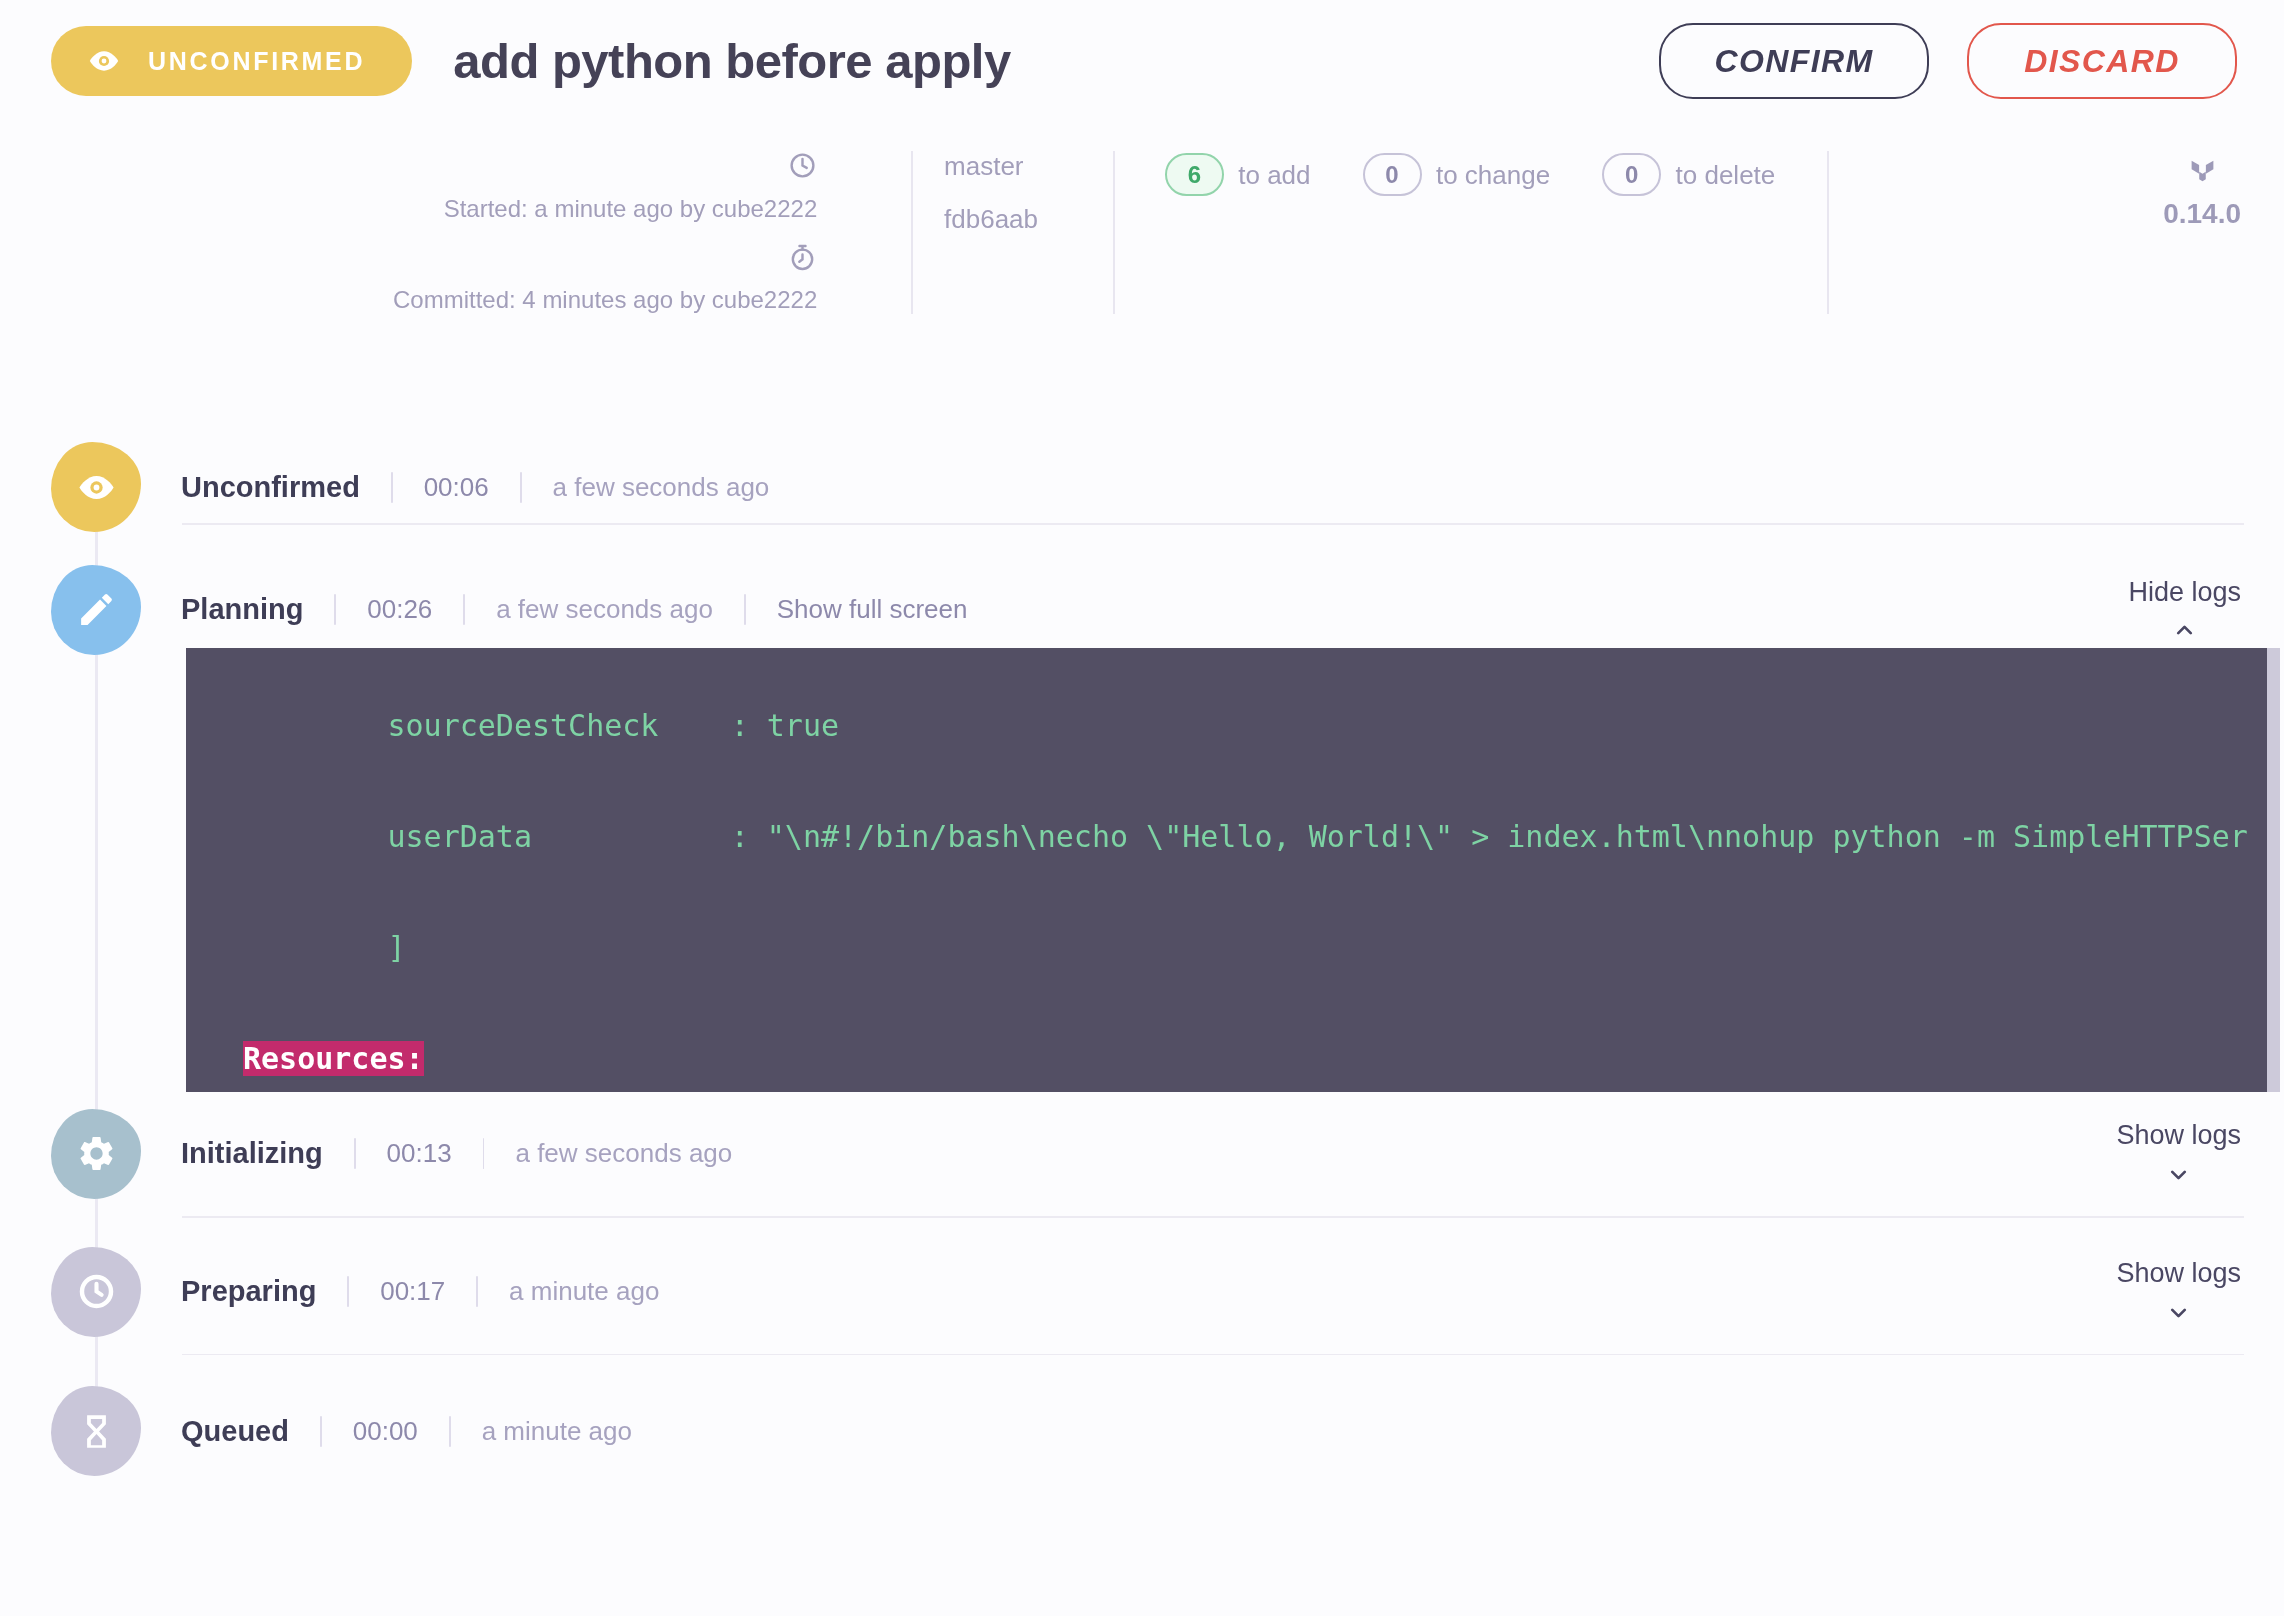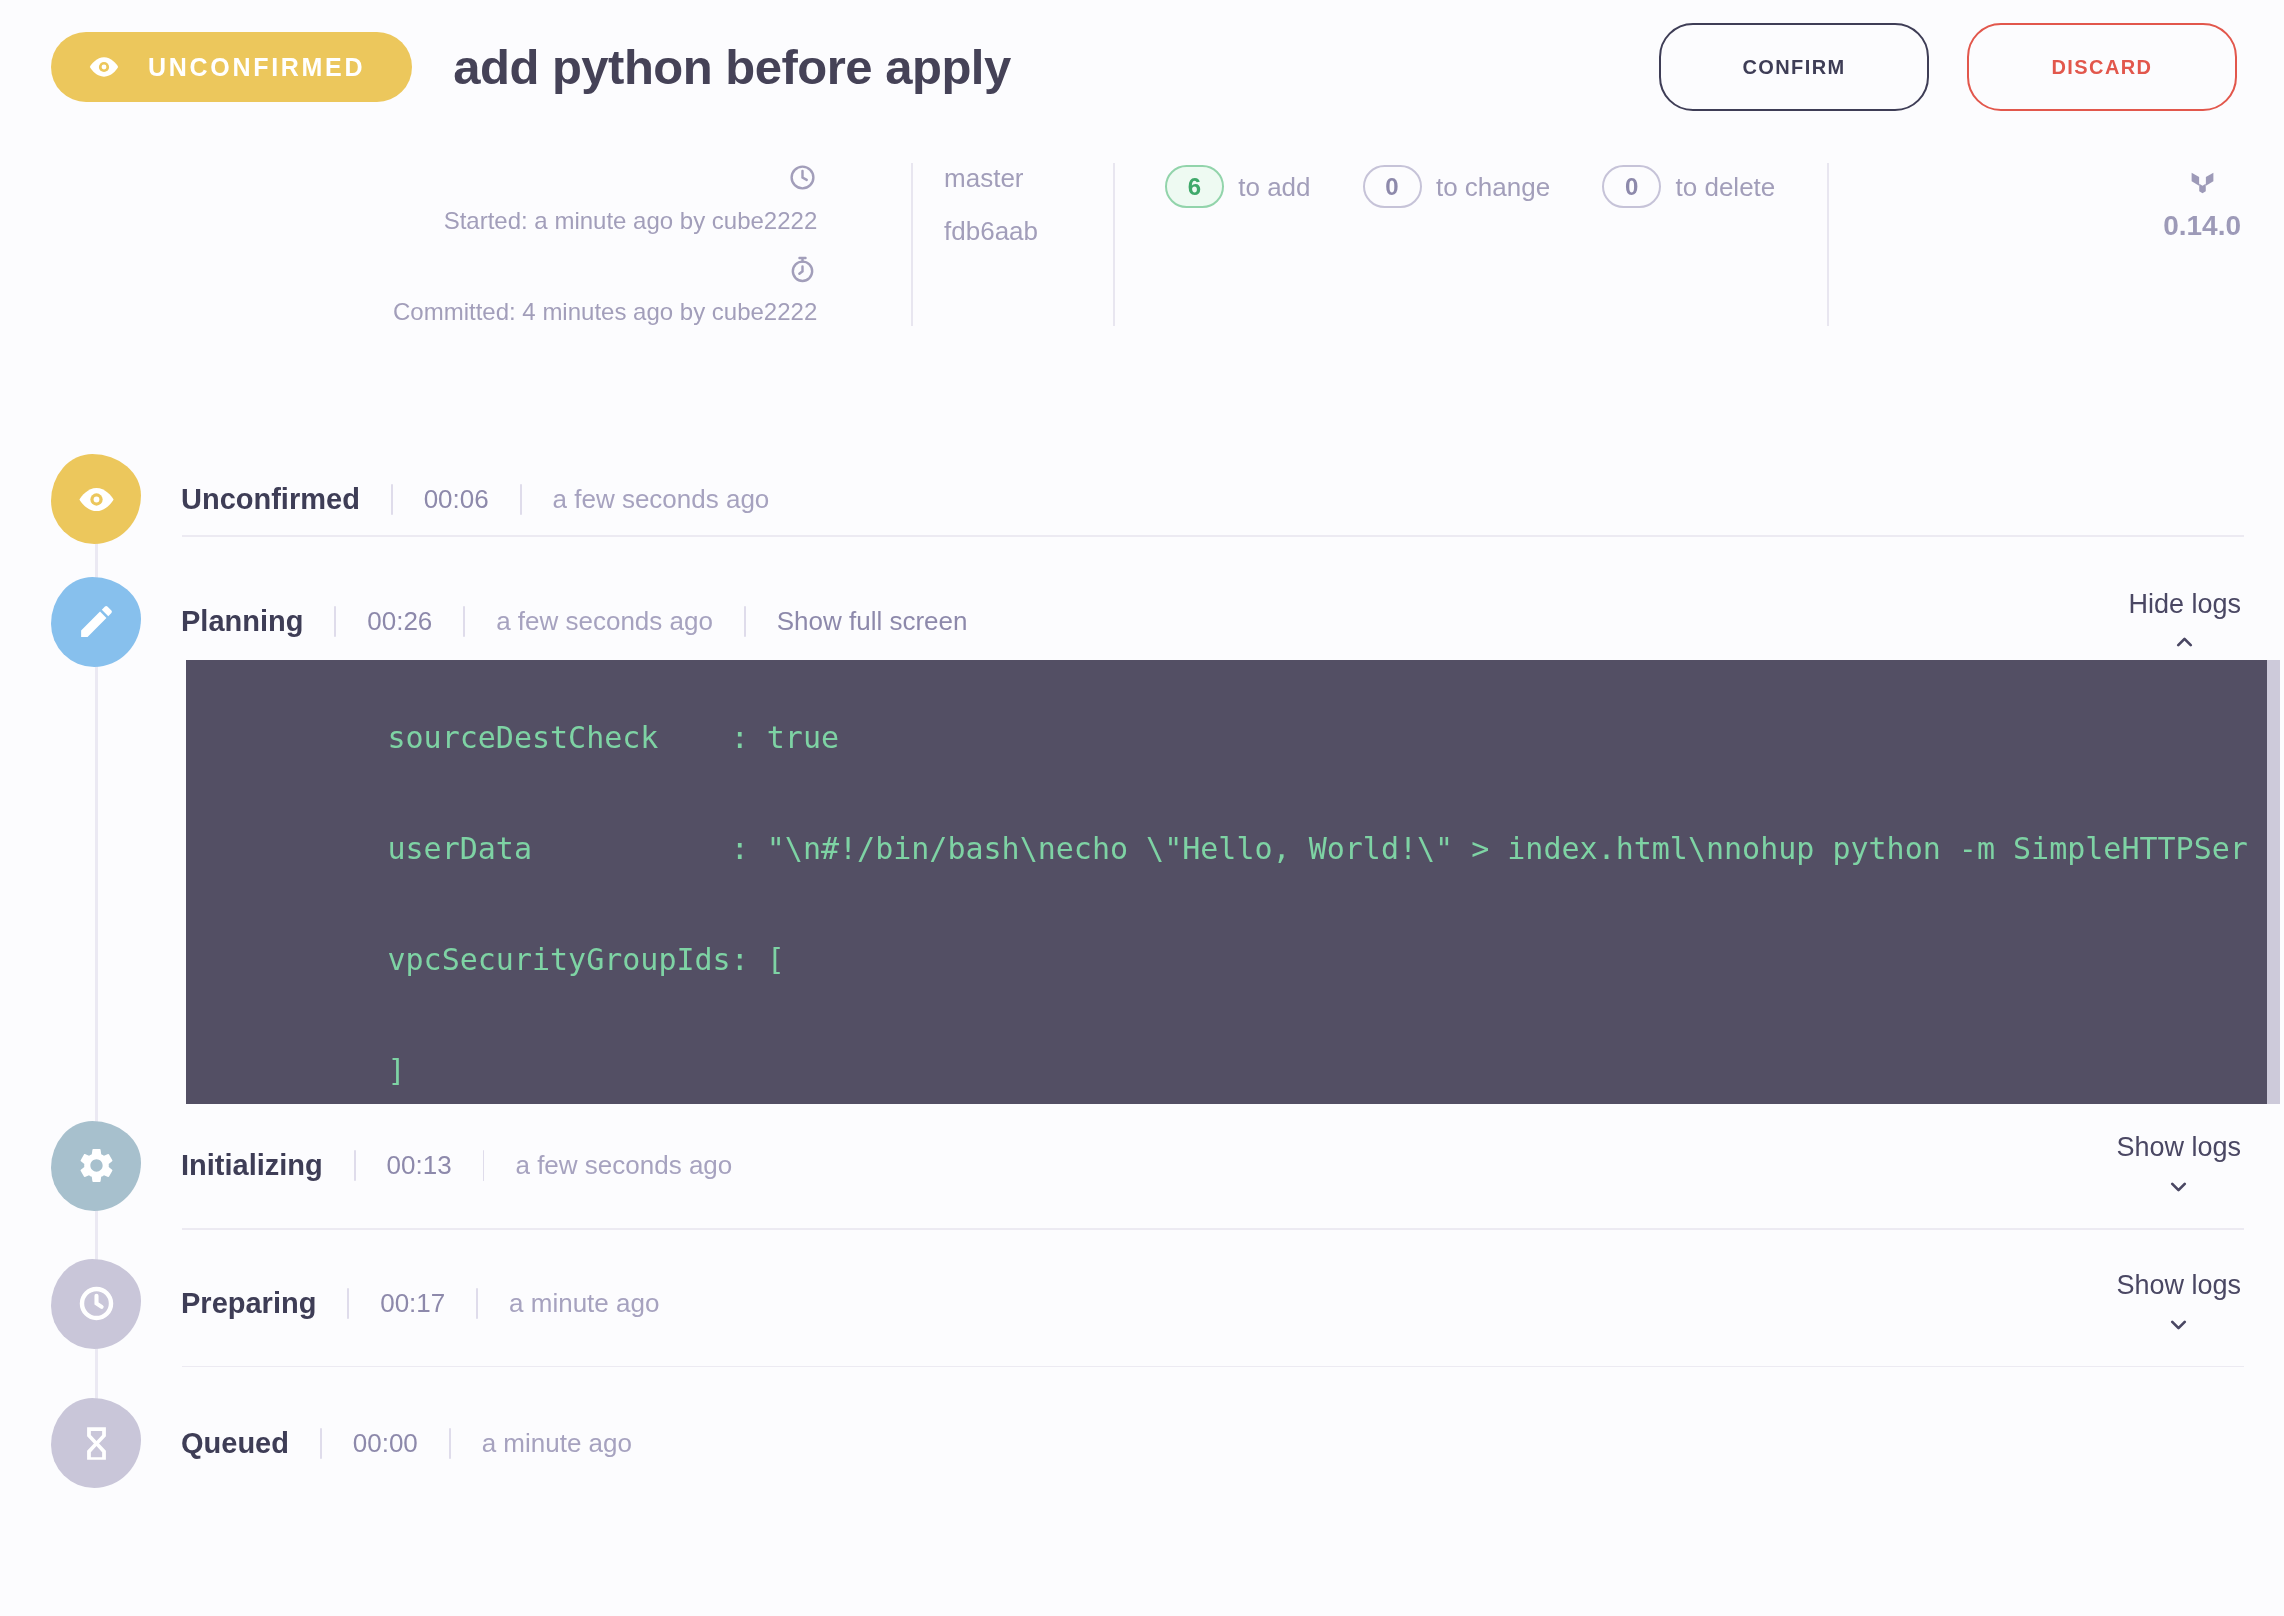--- a/index.html
+++ b/index.html
@@ -15,23 +15,23 @@
   .status-pill {
     display:flex; align-items:center; gap:27px;
     height:70px; padding:0 47px 0 36px; border-radius:36px;
     background:#ecc75c; color:#ffffff;
     font-weight:bold; font-size:25px; letter-spacing:2.7px;
   }
   .status-pill svg { width:34px; height:34px; }
   .page-title { margin-left:41px; font-size:49px; font-weight:bold; letter-spacing:-0.5px; color:#454257; }
   .hspacer { flex:1; }
   .btn {
-    height:88px; min-width:270px; padding:0 50px; border-radius:34px;
+    height:76px; min-width:270px; padding:0 50px; border-radius:34px;
     background:transparent; font-family:inherit;
-    font-size:20px; font-weight:bold; letter-spacing:1.4px; cursor:pointer;
+    font-size:32px; font-weight:bold; letter-spacing:1.4px; cursor:pointer;font-style:italic;
   }
   .btn-confirm { border:2.7px solid #3e3d56; color:#3e3d56; margin-right:38px; }
   .btn-discard { border:2.7px solid #e2574c; color:#e2574c; }
 
   
   .meta { display:flex; align-items:stretch; margin:52px 43px 0 393px; }
   .meta-times { display:flex; flex-direction:column; gap:20px; }
   .meta-row { display:flex; align-items:flex-end; gap:14.4px; color:#a29eba; font-size:24px;flex-direction:column; }
   .meta-row svg { width:29px; height:29px; flex-shrink:0; }
   .meta-vsep { width:1.8px; background:#e8e6f0; margin:0 0 0 94px; }
@@ -213,21 +213,20 @@
               <path d="M6 14.5l6-6 6 6" fill="none" stroke="#4a4763" stroke-width="2.6" stroke-linecap="round" stroke-linejoin="round"></path>
             </svg>
           </span>
         </div>
       </div>
 
       <div class="terminal">
         <div class="terminal-inner">
           <div class="tline"><span class="seg-g">        sourceDestCheck    : true</span></div>
           <div class="tline"><span class="seg-g">        userData           : "\n#!/bin/bash\necho \"Hello, World!\" &gt; index.html\nnohup python -m SimpleHTTPSer</span></div>
-          <div class="tline"><span class="seg-g">        vpcSecurityGroupIds: [</span></div>
           <div class="tline"><span class="seg-g">        ]</span></div>
           <div class="tline"><span class="seg-pink">Resources:</span></div>
           
           
           
           
           
           
           
           

